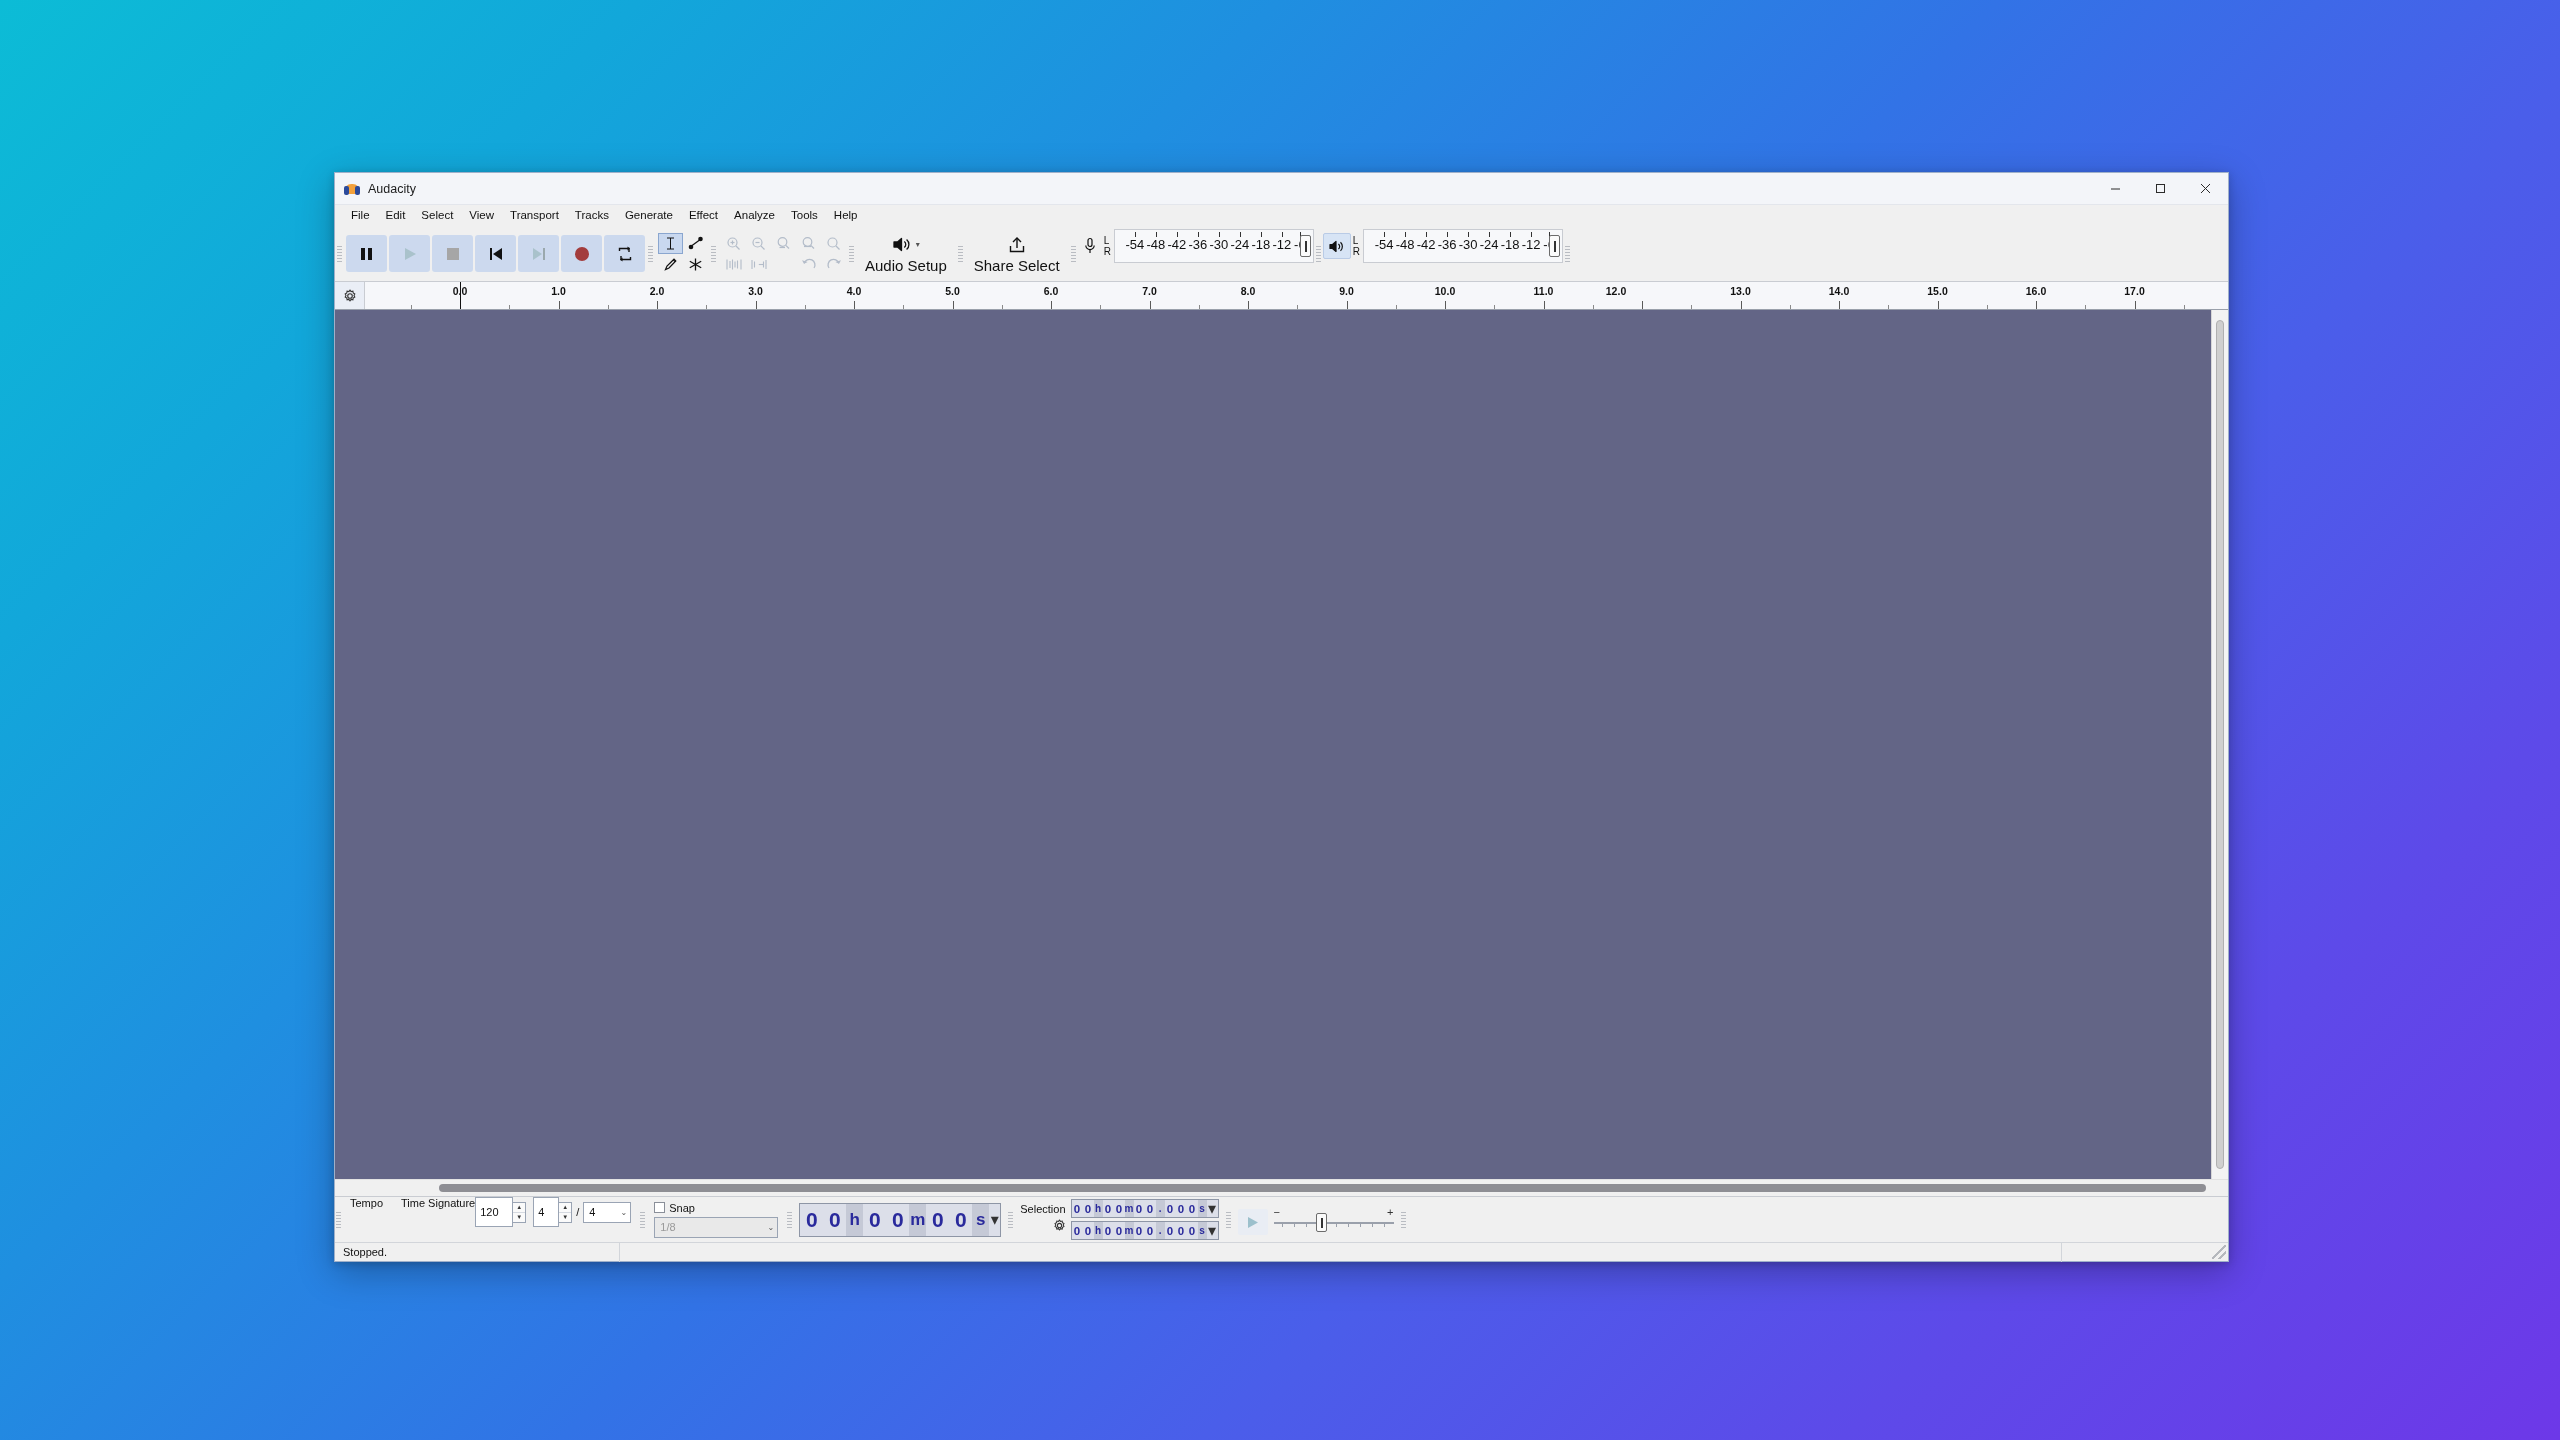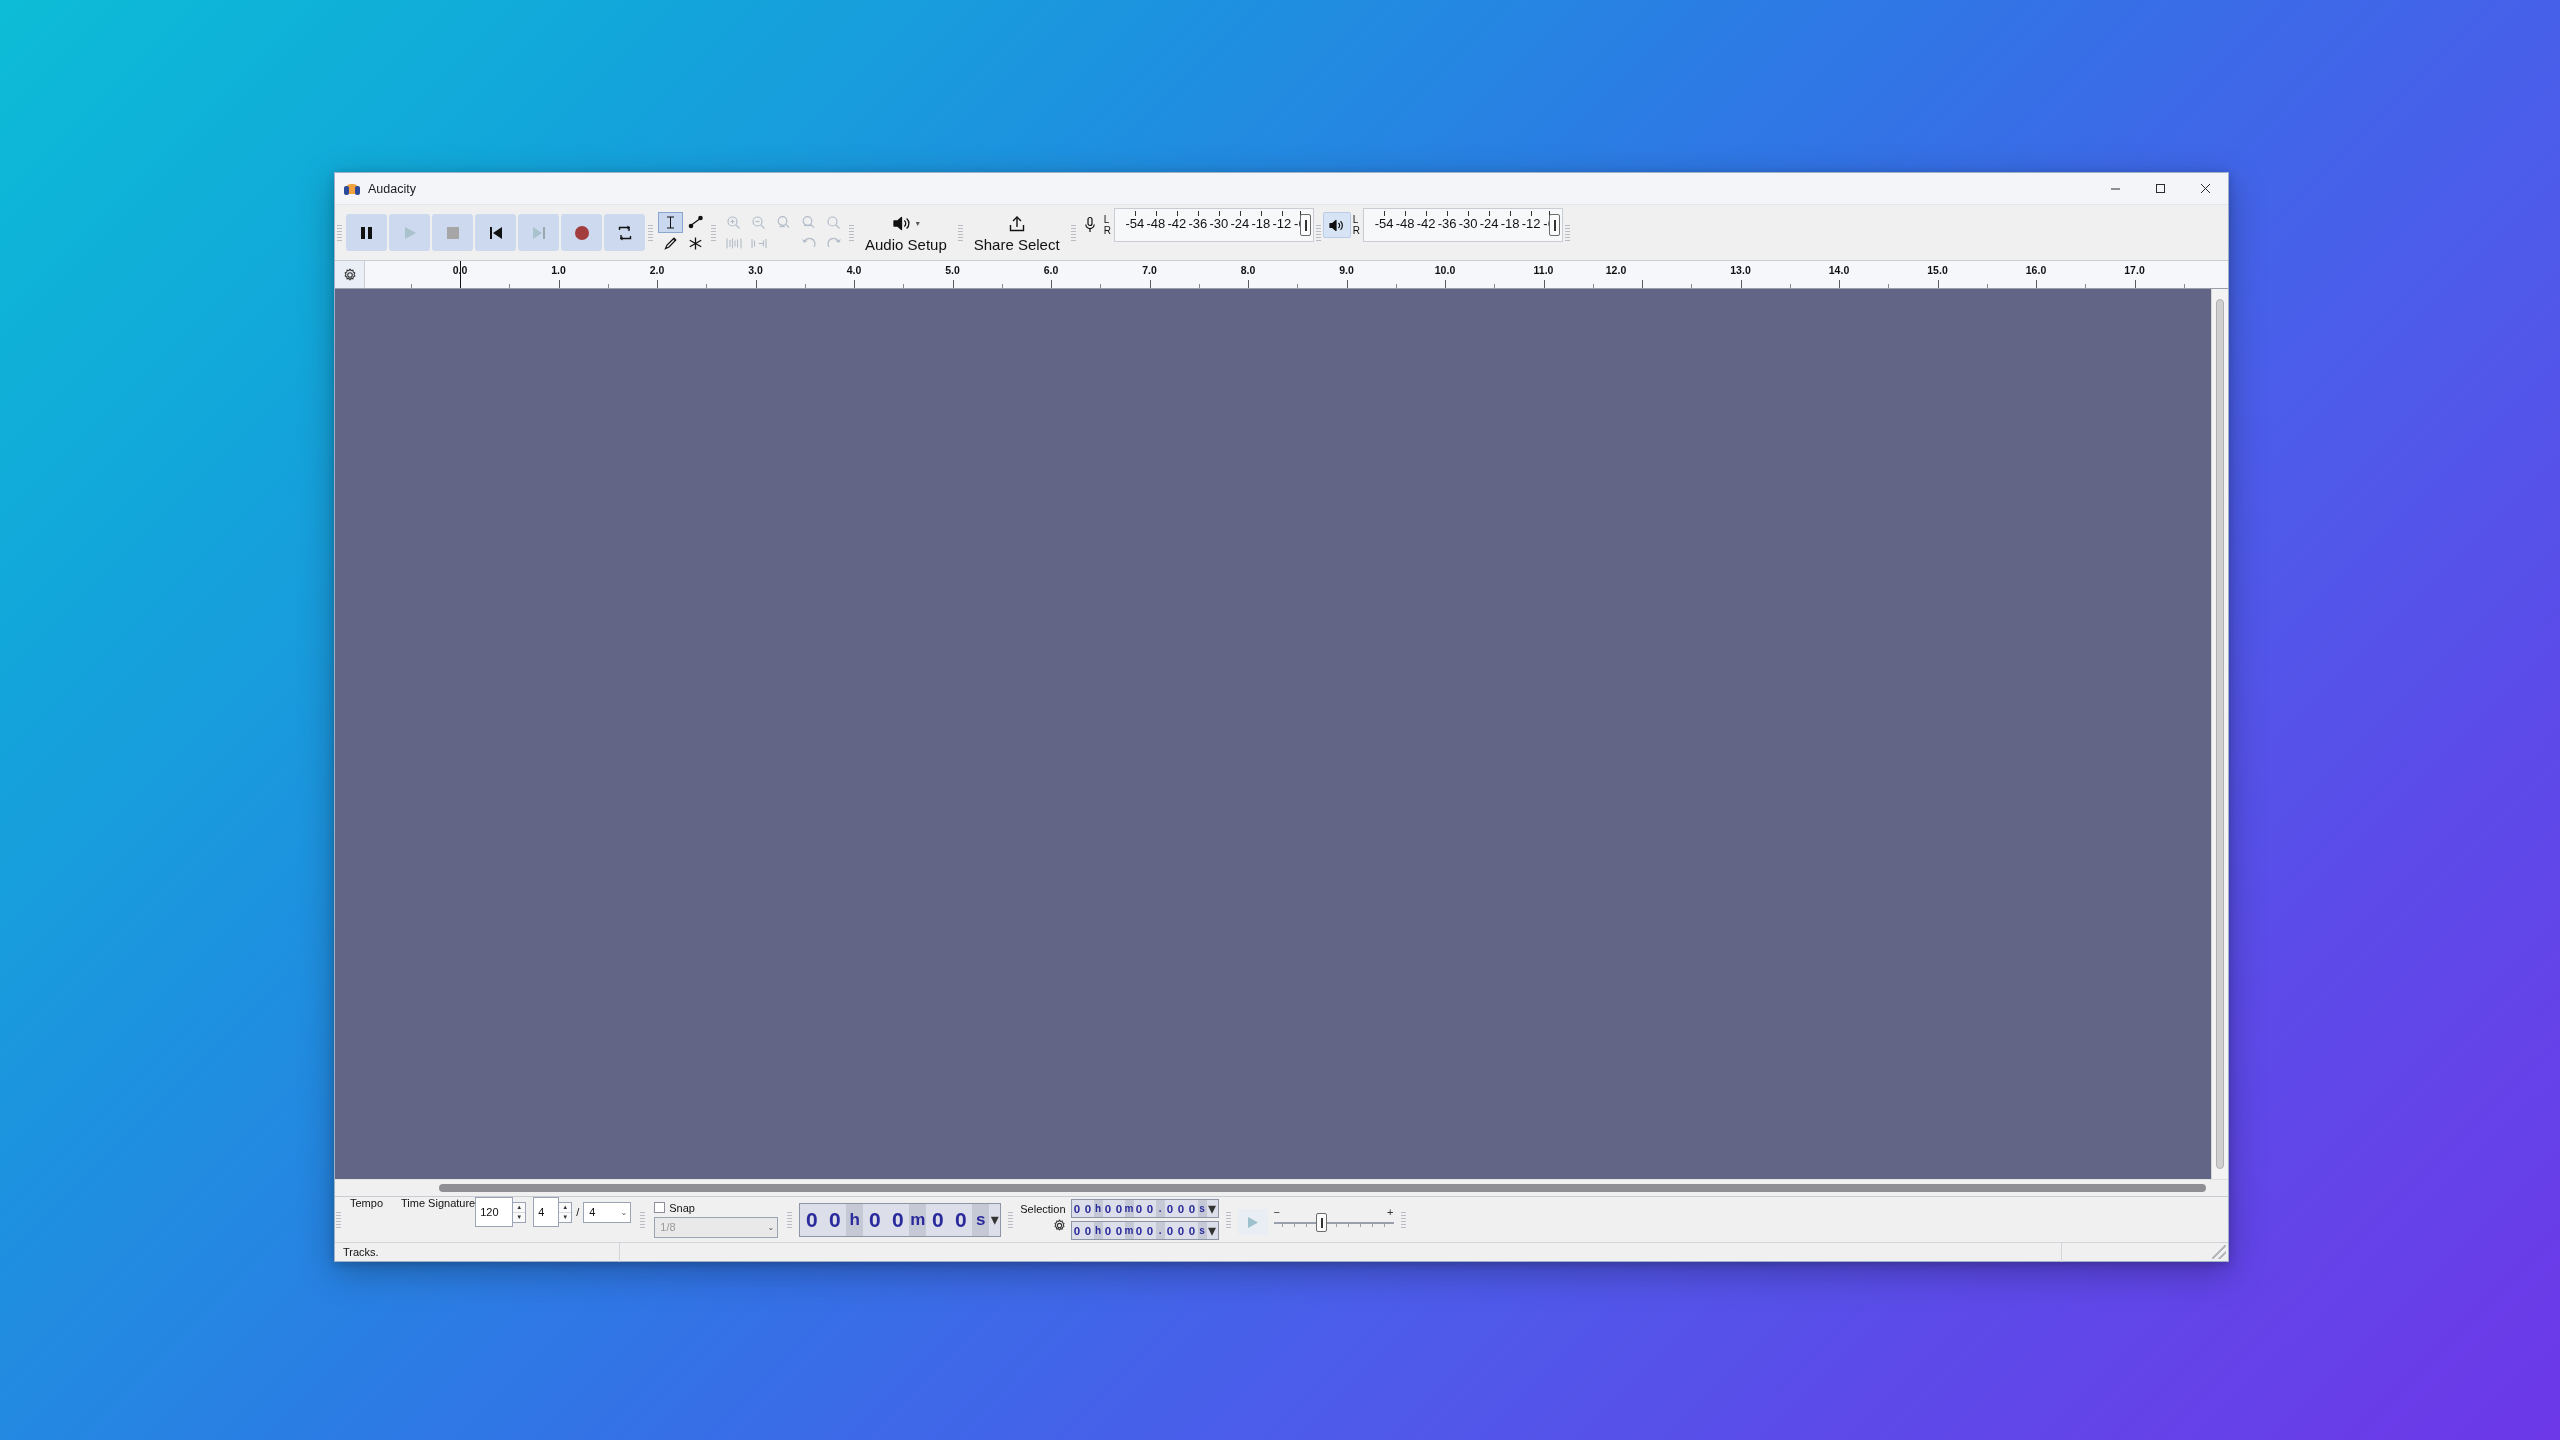--- a/index.html
+++ b/index.html
@@ -312,20 +312,33 @@
       </div>
       <div class="win-btn">
         <svg width="11" height="11" viewBox="0 0 11 11">
             <line x1="1" y1="1" x2="10" y2="10" stroke="#2b2b2b" stroke-width="1"></line>
             <line x1="10" y1="1" x2="1" y2="10" stroke="#2b2b2b" stroke-width="1"></line>
           </svg>
       </div>
     </div>
   </div>
 
+  <div class="menubar">
+    <div class="menu-item">File</div>
+    <div class="menu-item">Edit</div>
+    <div class="menu-item">Select</div>
+    <div class="menu-item">View</div>
+    <div class="menu-item">Transport</div>
+    <div class="menu-item">Tracks</div>
+    <div class="menu-item">Generate</div>
+    <div class="menu-item">Effect</div>
+    <div class="menu-item">Analyze</div>
+    <div class="menu-item">Tools</div>
+    <div class="menu-item">Help</div>
+  </div>
 
   <div class="toolbar-dock">
 
     <div class="grip">
         <i></i>
         <i></i>
         <i></i>
         <i></i>
         <i></i>
         <i></i>
@@ -881,19 +894,19 @@
         <i></i>
         <i></i>
         <i></i>
         <i></i>
         <i></i>
         <i></i>
       </div>
   </div>
 
   <div class="statusbar">
-    <div class="status-cell sep" style="width:285px">Tracks.</div>
+    <div class="status-cell sep" style="width:285px">Stopped.</div>
     <div class="status-cell sep" style="flex:1"></div>
     <div class="status-cell" style="width:150px"></div>
     <div class="status-grip"></div>
   </div>
 
 </div>
 
 </body></html>

